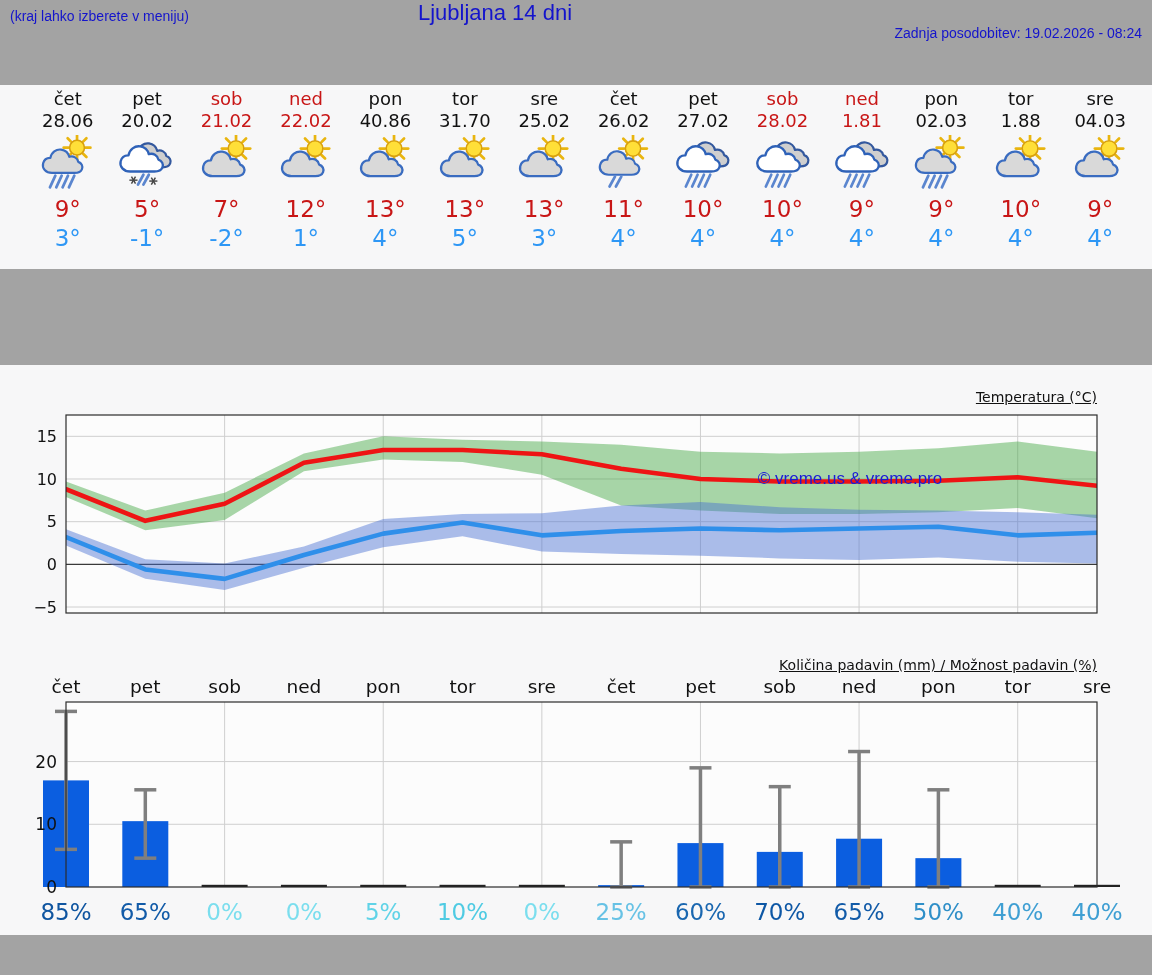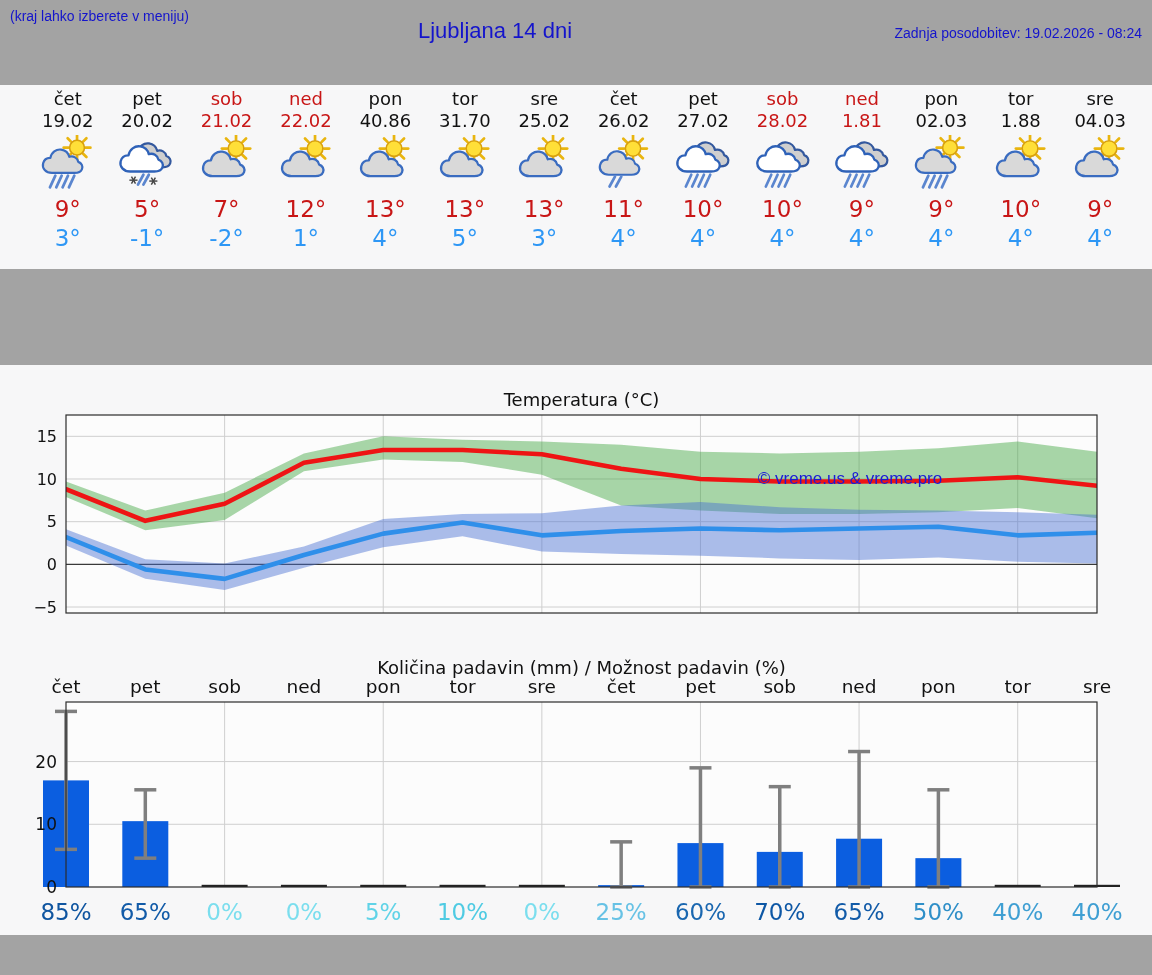--- a/index.html
+++ b/index.html
@@ -1,50 +1,50 @@
 <!DOCTYPE html>
 <html><head>
 <meta charset="utf-8">
 <style>
   html,body{margin:0;padding:0;background:#ffffff;}
   .page{position:relative;width:1152px;height:975px;background:#a3a3a3;overflow:hidden;
         font-family:"Liberation Sans","DejaVu Sans",sans-serif;}
   .hdr-hint{position:absolute;left:10px;top:8px;font-size:14px;color:#1414cc;}
-  .hdr-title{position:absolute;left:0;top:18px;width:990px;text-align:center;
+  .hdr-title{position:absolute;left:0;top:0;width:990px;text-align:center;
              font-size:22px;color:#1414cc;}
   .hdr-updated{position:absolute;right:10px;top:25px;font-size:14px;color:#1414cc;}
   .strip{position:absolute;left:0;top:85px;width:1152px;height:184px;background:#f7f7f8;}
   .strip-inner{position:absolute;left:28px;top:3px;width:1112px;display:flex;}
   .day-col{width:79.43px;text-align:center;font-family:"DejaVu Sans",sans-serif;}
   .dname{font-size:18px;line-height:22px;color:#111;}
   .ddate{font-size:18px;line-height:22px;color:#111;}
   .day-col.weekend .dname,.day-col.weekend .ddate{color:#c81616;}
   .dicon{height:62px;display:flex;align-items:center;justify-content:center;}
   .tmax{font-size:23px;line-height:30px;color:#c81616;}
   .tmin{font-size:23px;line-height:29px;color:#2e97f5;}
   .figure{position:absolute;left:0;top:365px;width:1152px;height:570px;background:#f7f7f8;}
-  .chart-title{position:absolute;left:66px;width:1031px;text-align:center;
-               font-family:"DejaVu Sans",sans-serif;font-size:18px;color:#111;}
+  .chart-title{position:absolute;left:66px;width:1031px;text-align:right;
+               font-family:"DejaVu Sans",sans-serif;font-size:14px;color:#111;text-decoration:underline;}
   #temp-title{top:389px;}
   #precip-title{top:640px;margin-top:17px;}
   svg.fig{position:absolute;left:0;top:365px;}
 </style>
 </head>
 <body>
 
 <div class="page">
   <div class="hdr-hint">(kraj lahko izberete v meniju)</div>
   <div class="hdr-title">Ljubljana 14 dni</div>
   <div class="hdr-updated">Zadnja posodobitev: 19.02.2026 - 08:24</div>
 
   <div class="strip">
     <div class="strip-inner" id="strip-inner">
         <div class="day-col">
           <div class="dname">čet</div>
-          <div class="ddate">19.02</div>
+          <div class="ddate">28.06</div>
           <div class="dicon">
             <svg width="58" height="56" viewBox="0 0 64 62">
               <g>
                 <line x1="51.4" y1="14.0" x2="56.8" y2="14.0" stroke="#e9b50f" stroke-width="3" stroke-linecap="round"></line>
                 <line x1="48.7" y1="20.7" x2="52.4" y2="24.4" stroke="#e9b50f" stroke-width="3" stroke-linecap="round"></line>
                 <line x1="42.0" y1="23.4" x2="42.0" y2="28.8" stroke="#e9b50f" stroke-width="3" stroke-linecap="round"></line>
                 <line x1="35.3" y1="20.7" x2="31.6" y2="24.4" stroke="#e9b50f" stroke-width="3" stroke-linecap="round"></line>
                 <line x1="32.6" y1="14.0" x2="27.2" y2="14.0" stroke="#e9b50f" stroke-width="3" stroke-linecap="round"></line>
                 <line x1="35.3" y1="7.3" x2="31.6" y2="3.6" stroke="#e9b50f" stroke-width="3" stroke-linecap="round"></line>
                 <line x1="42.0" y1="4.6" x2="42.0" y2="-0.8" stroke="#e9b50f" stroke-width="3" stroke-linecap="round"></line>

